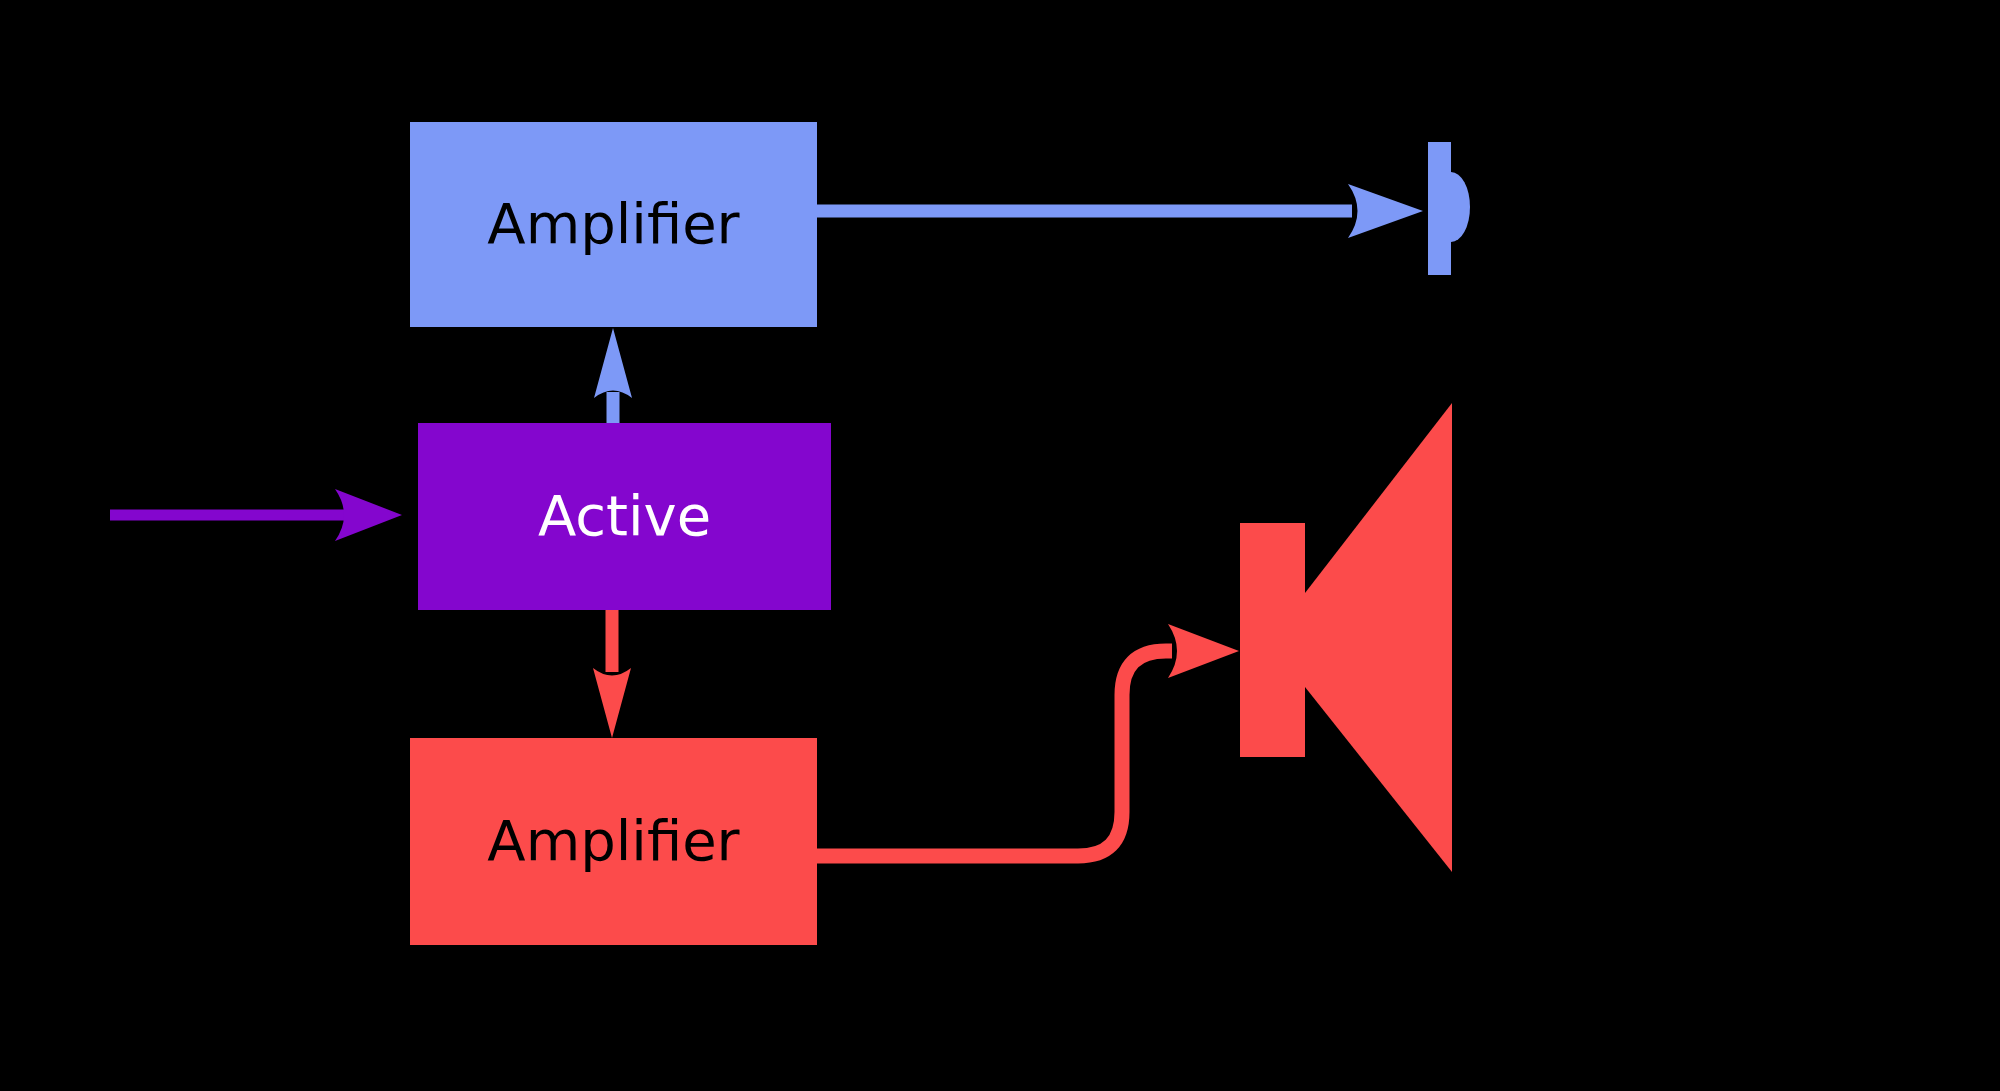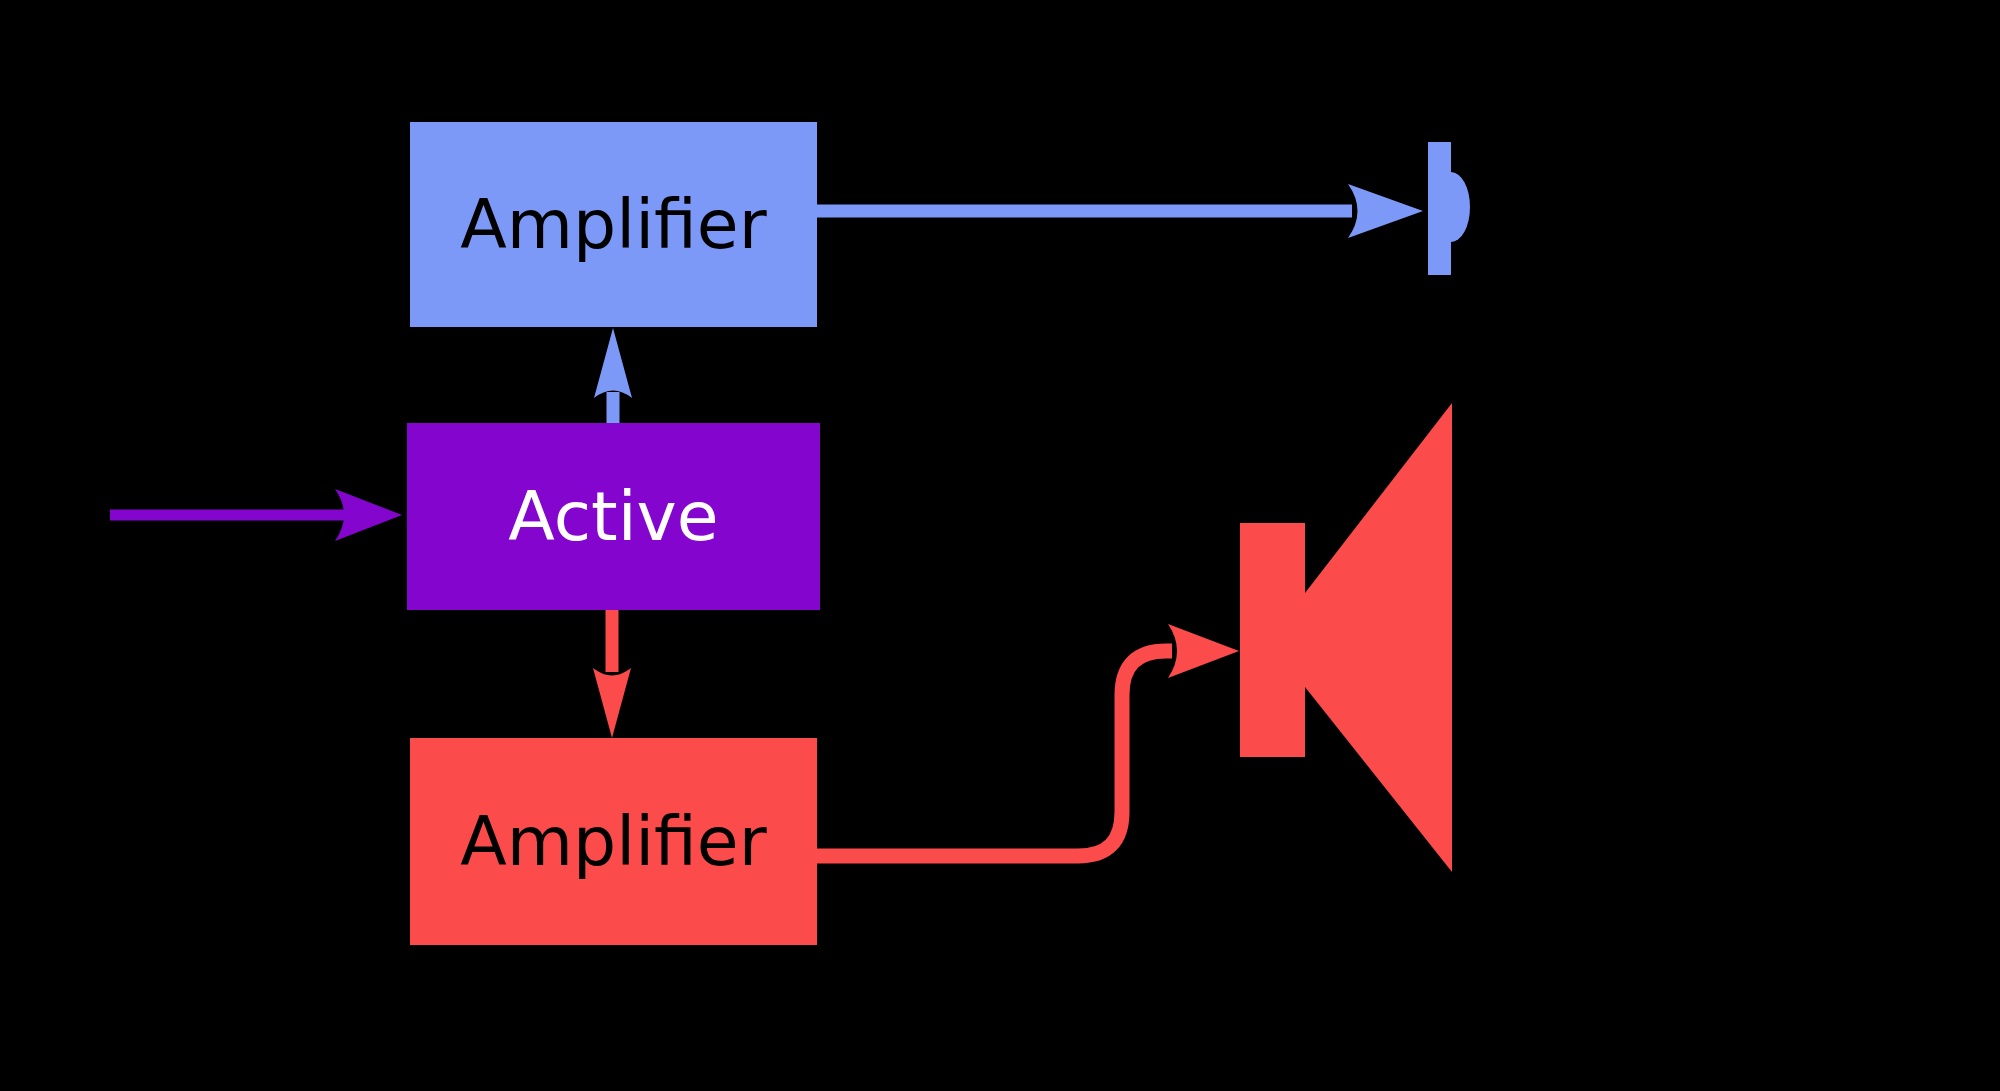--- a/index.html
+++ b/index.html
@@ -8,31 +8,31 @@
     width:2000px;height:1091px;
     background:var(--background,#000);
     font-family:"DejaVu Sans", sans-serif;
     overflow:hidden;
   }
   .overlay{position:absolute;left:0;top:0;width:2000px;height:1091px;}
   .box{
     position:absolute;
     display:flex;align-items:center;justify-content:center;
     text-align:center;
-    font-size:68px;line-height:1.08;
+    font-size:56px;line-height:1.08;
     white-space:nowrap;
   }
   .box span{display:block;}
   #box-high{
     left:410px;top:122px;width:407px;height:205px;
     background:var(--high-band,#7d99f7);
     color:var(--amplifier-text,#000);
   }
   #box-cross{
-    left:407px;top:423px;width:413px;height:187px;
+    left:418px;top:423px;width:413px;height:187px;
     background:var(--crossover-fill,#8406ce);
     color:var(--crossover-text,#fff);
     flex-direction:column;
   }
   #box-low{
     left:410px;top:738px;width:407px;height:207px;
     background:var(--low-band,#fc4b4b);
     color:var(--amplifier-text,#000);
   }
   .fill-high{fill:var(--high-band,#7d99f7);}

